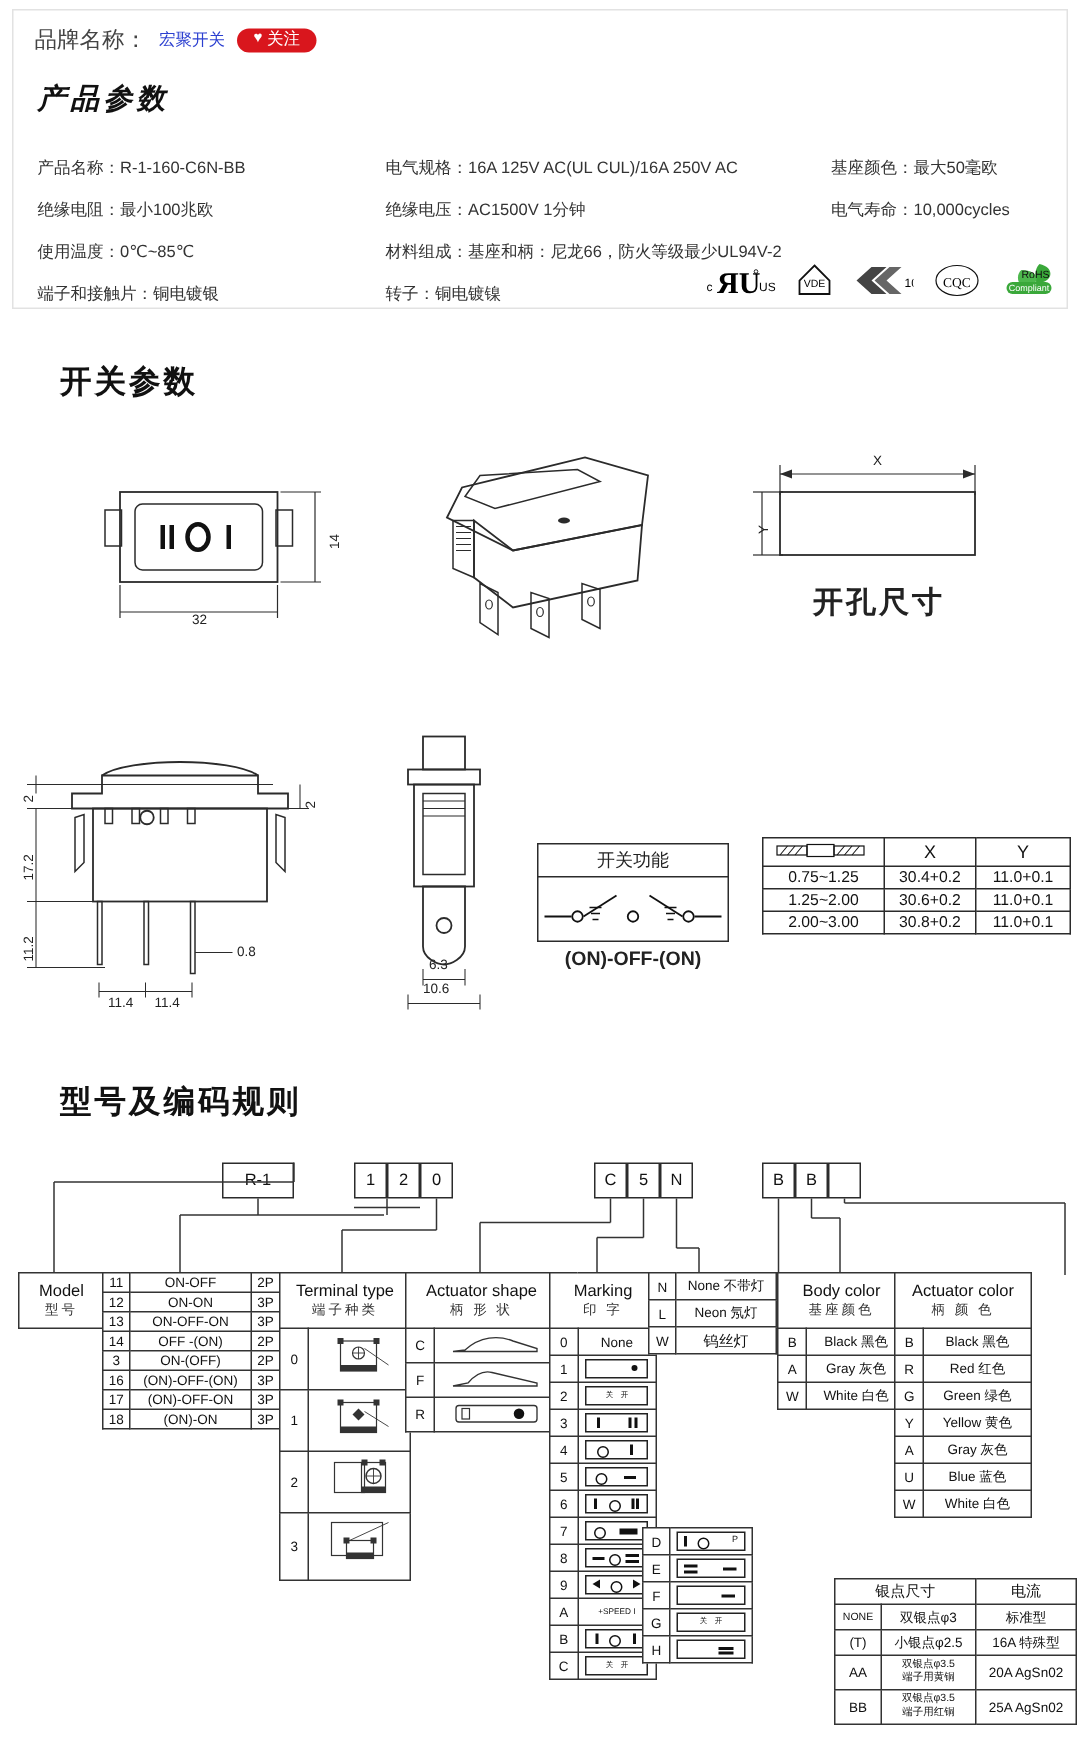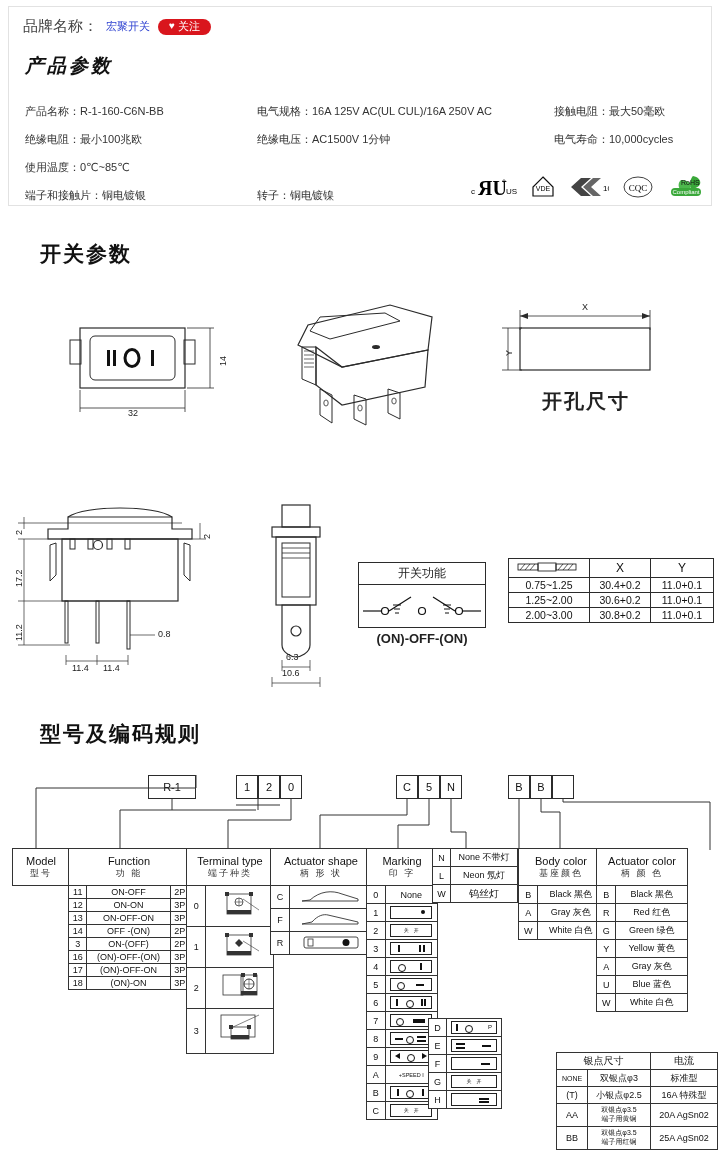--- a/index.html
+++ b/index.html
@@ -88,27 +88,28 @@
     <span id="follow-btn">
       <span class="hrt">♥</span>
       <span>关注</span>
     </span>
   </div>
 
   <div id="spec-title">产品参数</div>
 
   <div class="spec-cell col1 r1">产品名称：R-1-160-C6N-BB</div>
   <div class="spec-cell col2 r1">电气规格：16A  125V  AC(UL CUL)/16A 250V  AC</div>
-  <div class="spec-cell col3 r1">接触电阻：最大50毫欧</div>
+  <div class="spec-cell col3 r1">基座颜色：最大50毫欧</div>
 
   <div class="spec-cell col1 r2">绝缘电阻：最小100兆欧</div>
   <div class="spec-cell col2 r2">绝缘电压：AC1500V 1分钟</div>
   <div class="spec-cell col3 r2">电气寿命：10,000cycles</div>
 
   <div class="spec-cell col1 r3">使用温度：0℃~85℃</div>
+  <div class="spec-cell col2 r3">材料组成：基座和柄：尼龙66，防火等级最少UL94V-2</div>
 
   <div class="spec-cell col1 r4">端子和接触片：铜电镀银</div>
   <div class="spec-cell col2 r4">转子：铜电镀镍</div>
 
   <div id="cert-row">
     <span class="cert">
       <svg width="46" height="26" viewBox="0 0 46 26">
         <text x="0" y="20" font-size="8" font-family="Liberation Sans">c</text>
         <text x="7" y="21" font-size="20" font-weight="bold" font-family="Liberation Serif">ЯU</text>
         <text x="35" y="20" font-size="8" font-family="Liberation Sans">US</text>
@@ -244,21 +245,21 @@
   </svg>
   <div class="dimv" style="left:4px;top:40px;">2</div>
   <div class="dimv" style="left:192px;top:44px;">2</div>
   <div class="dimv" style="left:4px;top:92px;">17.2</div>
   <div class="dimv" style="left:4px;top:146px;">11.2</div>
   <div class="dim" style="left:62px;top:168px;">11.4</div>
   <div class="dim" style="left:93px;top:168px;">11.4</div>
   <div class="dim" style="left:148px;top:134px;">0.8</div>
 </div>
 
-<div class="abs" style="left:250px;top:495px;width:110px;height:200px;">
+<div class="abs" style="left:250px;top:481px;width:110px;height:200px;">
   <svg width="110" height="200" viewBox="0 0 110 200">
     <rect x="32" y="10" width="28" height="22" fill="none" stroke="#2b2b2b" stroke-width="1.2"></rect>
     <rect x="22" y="32" width="48" height="10" fill="none" stroke="#2b2b2b" stroke-width="1.2"></rect>
     <rect x="26" y="42" width="40" height="68" fill="none" stroke="#2b2b2b" stroke-width="1.2"></rect>
     <rect x="32" y="48" width="28" height="54" fill="none" stroke="#2b2b2b" stroke-width="1"></rect>
     <g stroke="#2b2b2b" stroke-width="0.8">
       <line x1="32" y1="53" x2="60" y2="53"></line>
         <line x1="32" y1="58" x2="60" y2="58"></line>
       <line x1="32" y1="63" x2="60" y2="63"></line>
     </g>
@@ -396,26 +397,20 @@
       <span class="hd-cn">型号</span>
     </td>
         </tr>
   </tbody>
     </table>
 </div>
 
 <div class="dt" style="left:68px;top:848px;">
   <table id="fn-table">
     <tbody>
-        <tr>
-          <td class="hd" colspan="3" style="width:112px;height:32px;">
-      <span class="hd-en">Function</span>
-      <span class="hd-cn">功 能</span>
-    </td>
-        </tr>
     <tr>
           <td class="codecell">11</td>
           <td class="lbl-l" style="width:76px;">ON-OFF</td>
           <td style="width:14px;">2P</td>
         </tr>
     <tr>
           <td class="codecell">12</td>
           <td class="lbl-l">ON-ON</td>
           <td>3P</td>
         </tr>

